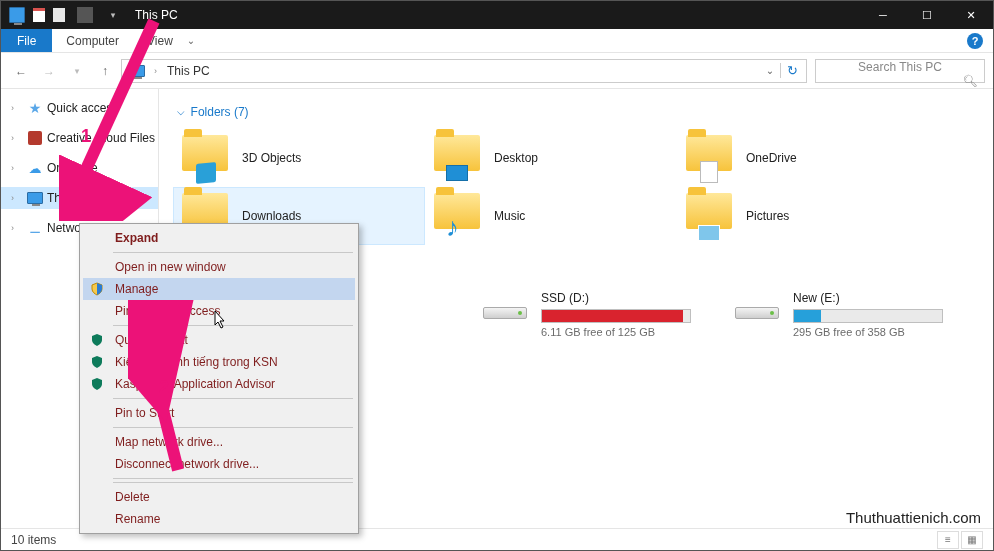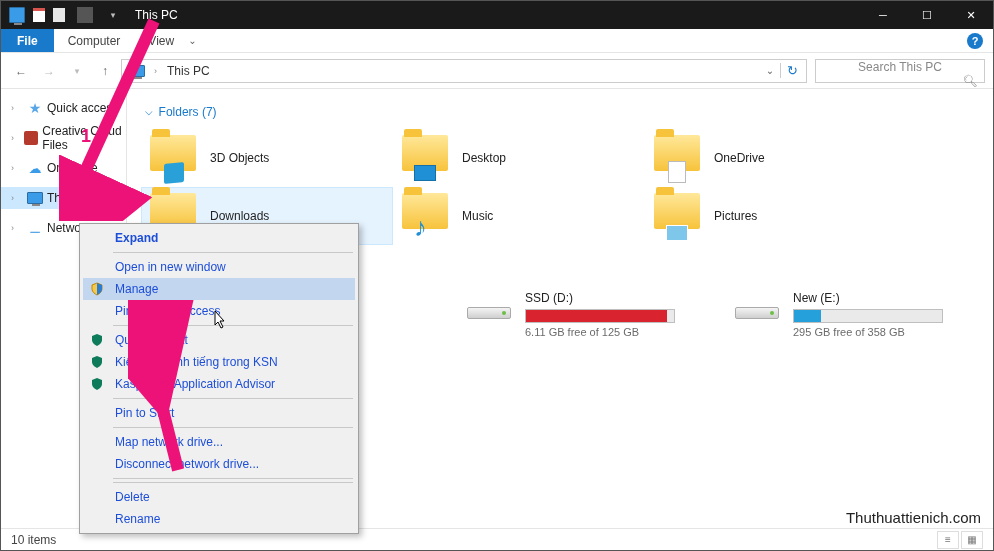--- a/index.html
+++ b/index.html
@@ -9,21 +9,21 @@
 .titlebar { height:28px; background:#1a1a1a; display:flex; align-items:center; color:#fff; }
 .titlebar .qat { display:flex; align-items:center; gap:8px; padding:0 8px; }
 .titlebar .qat span { display:inline-flex; width:16px; height:16px; align-items:center; justify-content:center; }
 .titlebar .sep { width:1px; height:16px; background:#555; margin:0 4px; }
 .titlebar .title { padding-left:6px; font-size:12px; }
 .titlebar .winbtns { margin-left:auto; display:flex; }
 .titlebar .winbtns div { width:44px; height:28px; display:flex; align-items:center; justify-content:center; color:#fff; font-size:11px; }
 
 
 .ribbon { height:24px; background:#fff; display:flex; align-items:stretch; border-bottom:1px solid #e5e5e5; }
-.ribbon .filetab { background:#1979ca; color:#fff; padding:0 16px; display:flex; align-items:center; font-size:12px;font-weight:bold; }
+.ribbon .filetab { background:#1979ca; color:#fff; padding:0 16px; display:flex; align-items:center; font-size:12px; }
 .ribbon .tab { padding:0 14px; display:flex; align-items:center; color:#444; font-size:12px; }
 .ribbon .help { margin-left:auto; margin-right:10px; display:flex; align-items:center; }
 .ribbon .help span { width:16px; height:16px; border-radius:50%; background:#1979ca; color:#fff; display:flex; align-items:center; justify-content:center; font-size:11px; font-weight:bold; }
 .ribbon .expand-rib { display:flex; align-items:center; color:#666; margin-right:6px; font-size:10px; }
 
 
 .addrrow { height:36px; display:flex; align-items:center; padding:0 8px; gap:4px; border-bottom:1px solid #e5e5e5; }
 .navbtn { width:24px; height:24px; display:flex; align-items:center; justify-content:center; color:#666; }
 .navbtn.disabled { color:#bbb; }
 .addrbar { flex:1; height:24px; border:1px solid #ccc; display:flex; align-items:center; padding:0 2px; }
@@ -46,37 +46,37 @@
 
 .content { flex:1; padding:10px 14px; position:relative; }
 .section-head { color:#1979ca; font-size:12px; margin:6px 0 10px 4px; display:flex; align-items:center; gap:6px; }
 .section-head .chev { font-size:10px; }
 .folder-grid { display:flex; flex-wrap:wrap; }
 .folder-item { width:252px; height:58px; display:flex; align-items:center; gap:14px; padding:4px 8px; border:1px solid transparent; }
 .folder-item.hovered { background:#e5f3ff; border:1px solid #cce8ff; }
 .folder-item .ficon { width:46px; height:46px; position:relative; }
 .folder-item .flabel { color:#222; font-size:12px; }
 
-.drive-row { display:flex; gap:16px; margin-top:42px; }
+.drive-row { display:flex; gap:0; margin-top:42px; }
 .drive-item { width:252px; display:flex; gap:12px; align-items:flex-start; padding:4px 8px; }
 .drive-item .dicon { width:46px; height:34px; margin-top:2px; }
 .drive-item .dinfo { flex:1; }
 .drive-item .dname { color:#222; font-size:12px; margin-bottom:4px; }
 .drive-item .dbar { width:150px; height:14px; border:1px solid #bfbfbf; background:#eaeaea; position:relative; margin-bottom:3px; }
 .drive-item .dbar .fill { position:absolute; left:0; top:0; bottom:0; }
 .drive-item .dfree { color:#6b6b6b; font-size:11px; }
 
 
 .statusbar { position:absolute; bottom:0; left:0; right:0; height:22px; border-top:1px solid #e5e5e5; display:flex; align-items:center; padding:0 10px; color:#444; font-size:11px; background:#fff; }
 .statusbar .viewbtns { margin-left:auto; display:flex; gap:2px; }
 .statusbar .viewbtns div { width:22px; height:18px; border:1px solid #ddd; display:flex; align-items:center; justify-content:center; color:#777; font-size:10px; }
 
 
 .ctxmenu { position:absolute; left:78px; top:222px; width:280px; background:#f0f0f0; border:1px solid #a0a0a0; box-shadow:3px 3px 6px rgba(0,0,0,.25); padding:3px; z-index:50; }
-.ctxmenu .mi { height:22px; display:flex; align-items:center; padding-left:32px; color:#1d4ed8; font-size:12px; position:relative; }
+.ctxmenu .mi { height:22px; display:flex; align-items:center; padding-left:32px; color:#7f1d1d; font-size:12px; position:relative; }
 .ctxmenu .mi.bold { font-weight:600; }
 .ctxmenu .mi.hovered { background:#c3d6ef; }
 .ctxmenu .mi .micon { position:absolute; left:6px; width:16px; height:16px; display:flex; align-items:center; justify-content:center; }
 .ctxmenu hr { border:none; border-top:1px solid #c8c8c8; margin:3px 2px 3px 30px; }
 
 
 .arrow1 { position:absolute; left:58px; top:10px; z-index:100; pointer-events:none; }
 .arrow2 { position:absolute; left:127px; top:299px; z-index:100; pointer-events:none; }
 .anno-num { position:absolute; color:#ec1278; font-weight:bold; font-size:18px; z-index:101; pointer-events:none; }
 .watermark { position:absolute; right:12px; bottom:24px; color:#222; font-size:15px; font-weight:500; z-index:60; pointer-events:none; }

